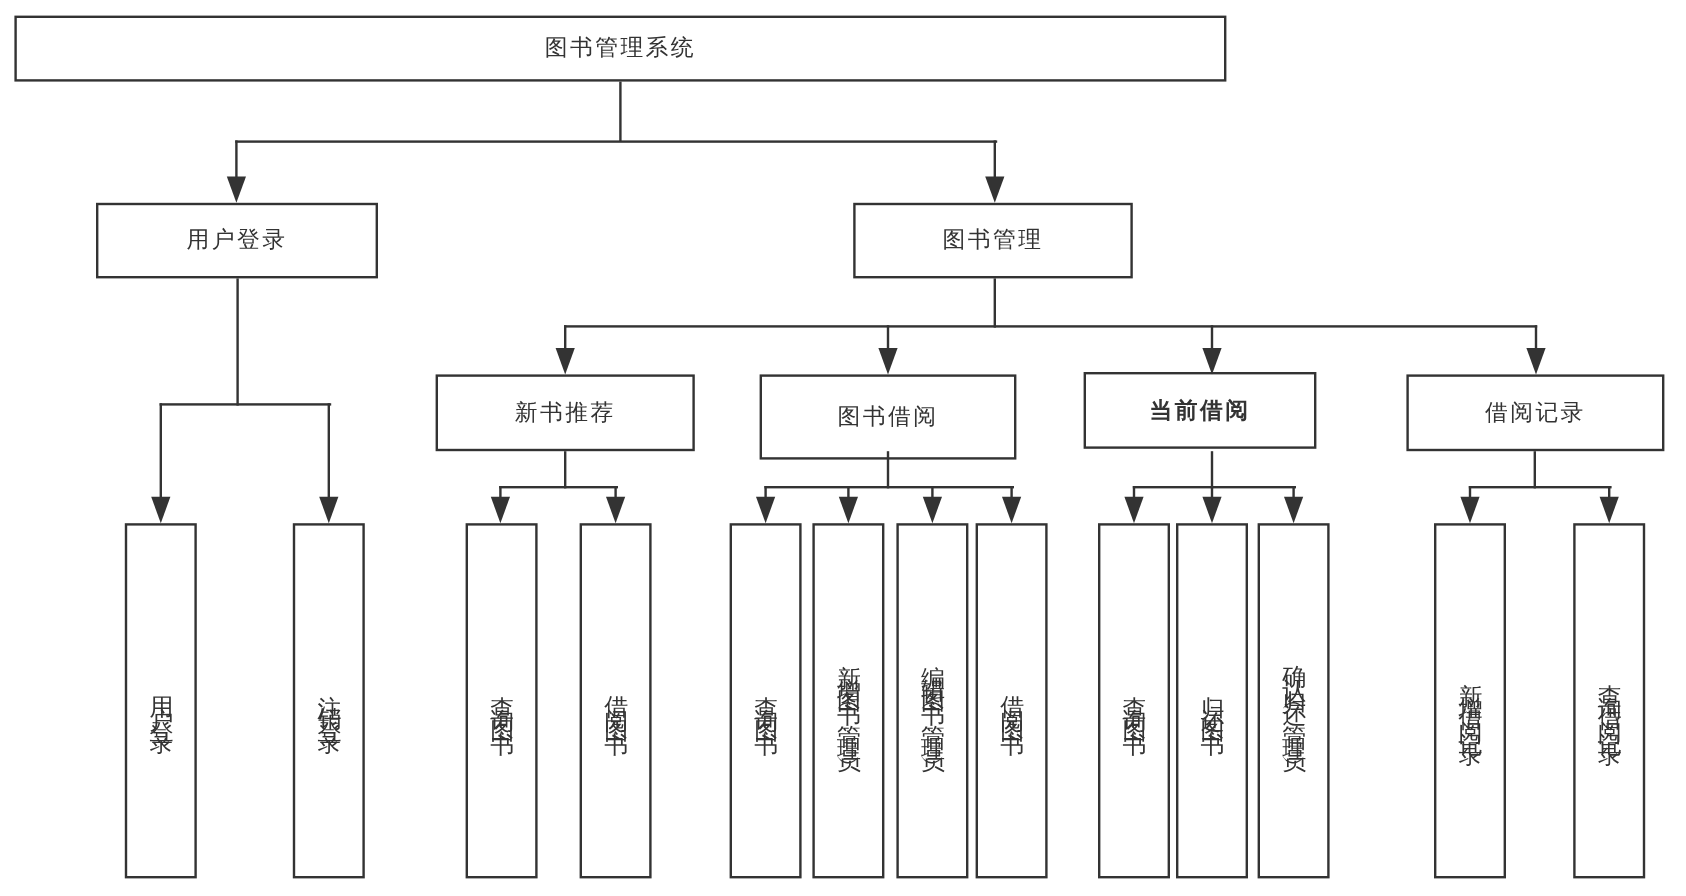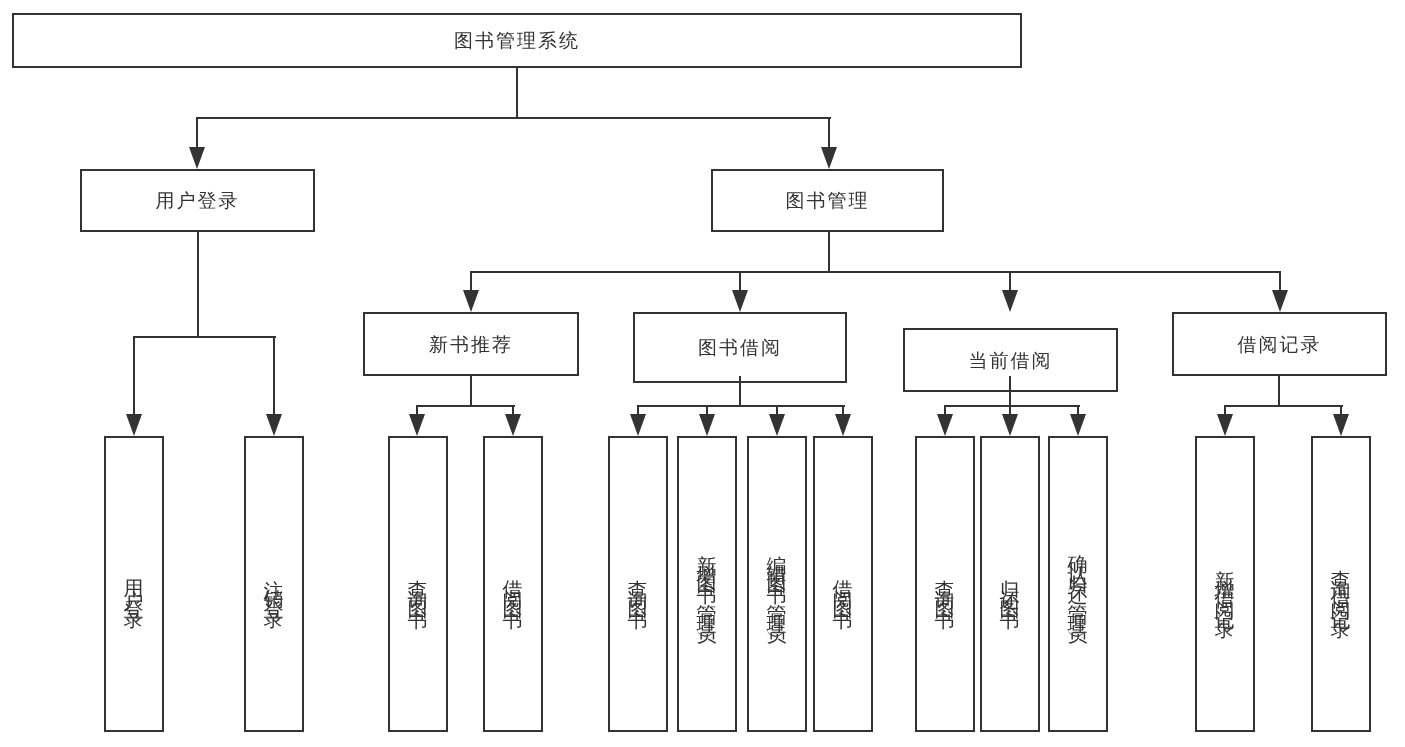--- a/index.html
+++ b/index.html
@@ -64,21 +64,21 @@
   <div class="node h" style="left:12px;top:13px;width:1010px;height:55px;">图书管理系统</div>
 
   <div class="node h" style="left:80px;top:169px;width:235px;height:63px;">用户登录</div>
 
   <div class="node h" style="left:363px;top:312px;width:216px;height:64px;">新书推荐</div>
 
   <div class="node h" style="left:711px;top:169px;width:233px;height:63px;">图书管理</div>
 
   <div class="node h" style="left:633px;top:312px;width:214px;height:71px;">图书借阅</div>
 
-  <div class="node h" style="left:903px;top:328px;width:215px;height:64px;">当前借阅</div>
+  <div class="node h" style="left:903px;top:310px;width:194px;height:64px;font-weight:bold;">当前借阅</div>
 
   <div class="node h" style="left:1172px;top:312px;width:215px;height:64px;">借阅记录</div>
 
   <div class="node v" style="left:104px;top:436px;width:60px;height:296px;">用户登录</div>
 
   <div class="node v" style="left:244px;top:436px;width:60px;height:296px;">注销登录</div>
 
   <div class="node v" style="left:388px;top:436px;width:60px;height:296px;">查询图书</div>
 
   <div class="node v" style="left:483px;top:436px;width:60px;height:296px;">借阅图书</div>

